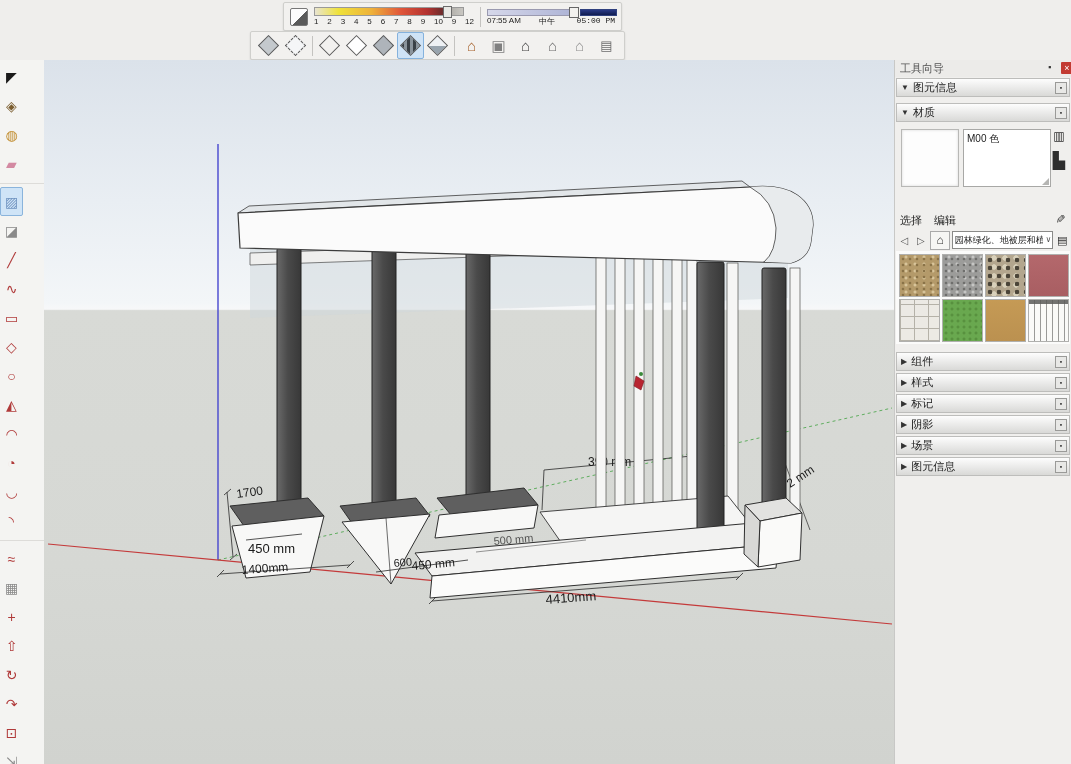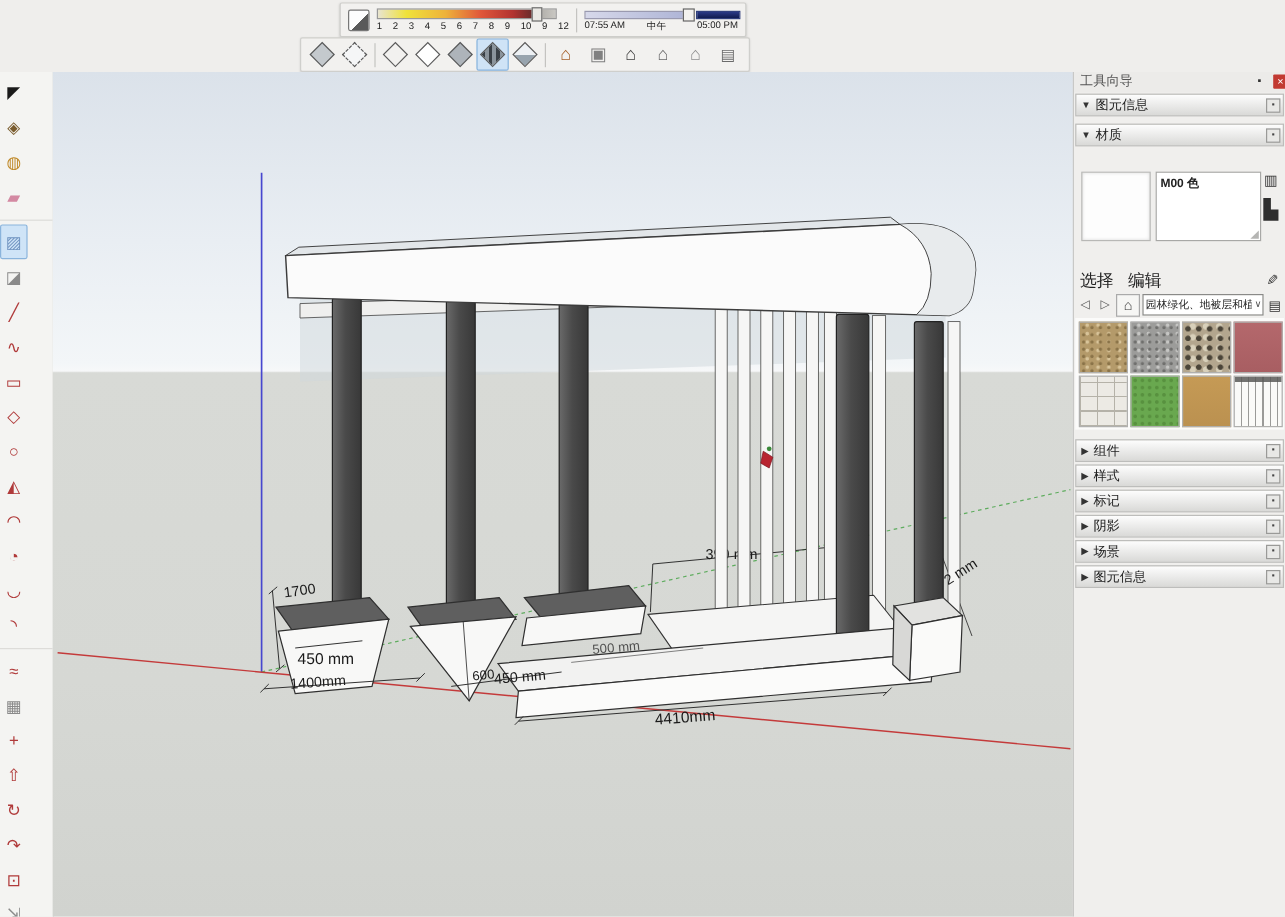--- a/index.html
+++ b/index.html
@@ -18,21 +18,21 @@
   .months{display:flex;justify-content:space-between;width:160px;font-size:8px;color:#222;margin-top:1px;}
   .vsep{width:1px;height:20px;background:#c4c3c0;}
   .time-slider{display:flex;flex-direction:column;justify-content:center;}
   .time-track{position:relative;width:128px;height:7px;}
   .tt-light{position:absolute;left:0;top:1px;width:84px;height:5px;background:linear-gradient(90deg,#d6d8ea,#aeb4d6);border:1px solid #9a9ab0;}
   .tt-navy{position:absolute;left:93px;top:1px;width:35px;height:5px;background:linear-gradient(#2a3a86,#101c50);border:1px solid #囍;border:1px solid #30407e;}
   .tt-handle{position:absolute;left:82px;top:-1px;width:8px;height:9px;background:#f2f1ee;border:1px solid #666;}
   .time-labels{position:relative;width:128px;height:10px;font-size:8px;color:#222;margin-top:1px;}
   .time-labels .t-start{position:absolute;left:0;}
   .time-labels .t-noon{position:absolute;left:52px;}
-  .time-labels .t-end{position:absolute;right:0;}
+  .time-labels .t-end{position:absolute;right:0;font-family:Liberation Mono, monospace;}
 
   #styleToolbar{left:250px;top:31px;height:27px;padding:0 4px;}
   .sicon{width:25px;height:25px;display:flex;align-items:center;justify-content:center;border:1px solid transparent;border-radius:2px;}
   .sicon.active{background:#cfe3f6;border-color:#85b2dd;}
   .diamond{width:13px;height:13px;transform:rotate(45deg);border:1px solid #5a5a5a;}
   .ic-x-ray{background:rgba(150,162,172,.5);}
   .ic-back-edges{background:#f5f6f7;border-style:dashed;}
   .ic-wireframe{background:transparent;}
   .ic-hidden-line{background:#ffffff;}
   .ic-shaded{background:#aeb4ba;}
@@ -69,30 +69,30 @@
   .sec-head{position:relative;height:17px;display:flex;align-items:center;gap:4px;padding:0 4px;
     background:linear-gradient(#fdfdfd,#d9d9d7);border:1px solid #bdbdbb;margin:1px 1px 0 1px;}
   .sec-head .arr{font-size:8px;color:#333;}
   .sec-head .lbl{font-size:11px;color:#222;}
   .sec-btn{position:absolute;right:2px;top:3px;width:10px;height:10px;border:1px solid #9a9a98;background:#e8e8e6;
     font-size:7px;line-height:9px;text-align:center;color:#444;}
   .ei-body{padding:5px 6px 8px 6px;border-bottom:1px solid #dad9d6;}
   .ei-empty{font-size:12px;color:#222;}
   .ei-space{height:148px;}
 
-  .mat-body{position:relative;height:84px;margin:19px 2px 0 2px;font-weight:bold;}
+  .mat-body{position:relative;height:84px;margin:5px 2px 0 2px;}
   .mat-preview{position:absolute;left:4px;top:2px;width:56px;height:56px;background:#fdfdfd;border:1px solid #b8b8b6;box-shadow:inset 0 0 3px rgba(0,0,0,.15);}
   .mat-namebox{position:absolute;left:66px;top:2px;width:86px;height:56px;background:#ffffff;border:1px solid #a8a8a6;}
   .mat-name{position:absolute;left:3px;top:2px;font-size:10px;color:#222;}
   .mat-grip{position:absolute;right:1px;bottom:1px;width:0;height:0;border-left:7px solid transparent;border-bottom:7px solid #b5b5b3;}
   .mat-btn{position:absolute;right:2px;width:16px;text-align:center;color:#2e2e2e;}
   .mat-btn.b1{top:2px;font-size:12px;}
   .mat-btn.b2{top:24px;font-size:16px;}
   .mat-tabs{position:relative;height:18px;padding-left:5px;display:flex;gap:12px;align-items:center;}
-  .mat-tab{font-size:14px;color:#222;}
+  .mat-tab{font-size:11px;color:#222;}
   .mat-dropper{position:absolute;right:6px;top:1px;font-size:12px;color:#333;transform:rotate(90deg);}
   .mat-nav{position:relative;height:22px;display:flex;align-items:center;gap:2px;padding:0 2px;}
   .nav-btn{width:15px;height:16px;display:flex;align-items:center;justify-content:center;font-size:10px;color:#555;}
   .nav-home{width:18px;height:17px;border:1px solid #aaa;background:#f6f6f4;font-size:12px;color:#333;display:flex;align-items:center;justify-content:center;}
   .mat-select{position:relative;width:102px;height:16px;border:1px solid #8a8a88;background:#fff;overflow:hidden;}
   .mat-select .val{position:absolute;left:2px;top:2px;font-size:9px;white-space:nowrap;color:#222;width:88px;overflow:hidden;}
   .mat-select .caret{position:absolute;right:1px;top:3px;font-size:8px;color:#555;}
   .nav-detail{width:14px;height:16px;display:flex;align-items:center;justify-content:center;font-size:11px;color:#2e2e2e;}
   .swatch-grid{display:grid;grid-template-columns:repeat(4,41px);grid-auto-rows:43px;gap:2px;padding:3px 2px 2px 3px;background:#fbfbfa;margin:0 1px;}
   .swatch{border:1px solid #b0b0ae;}

